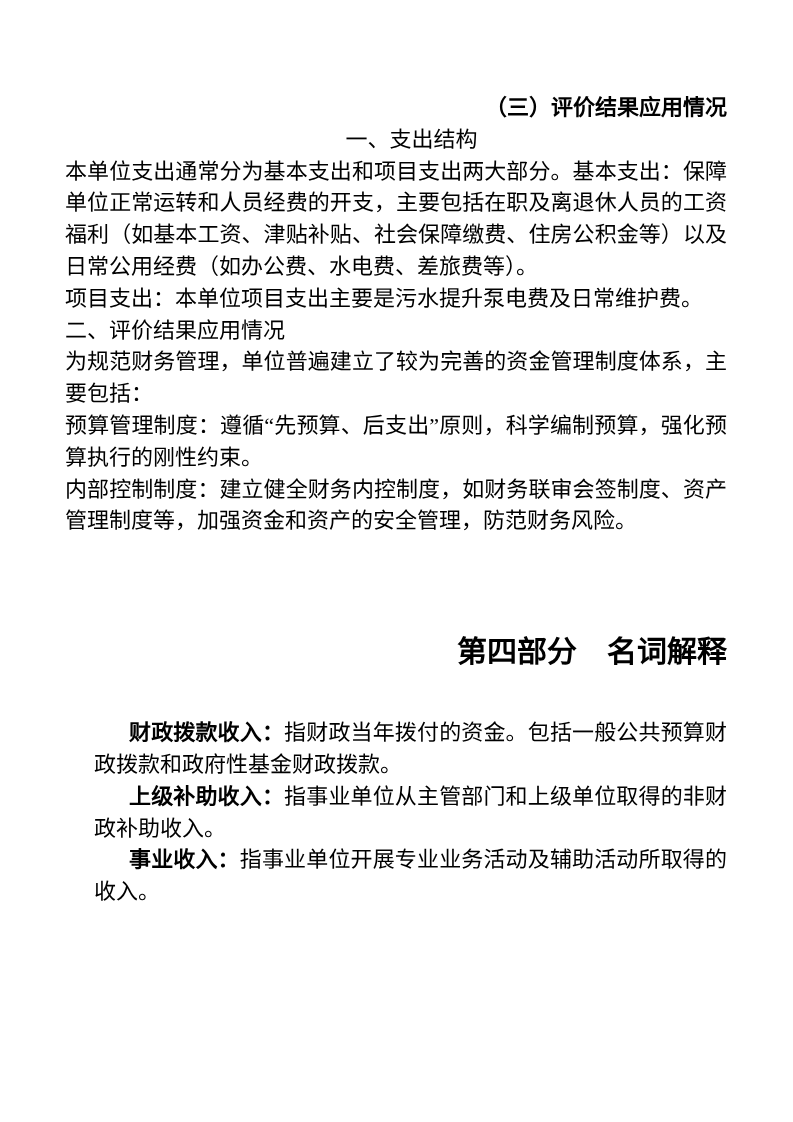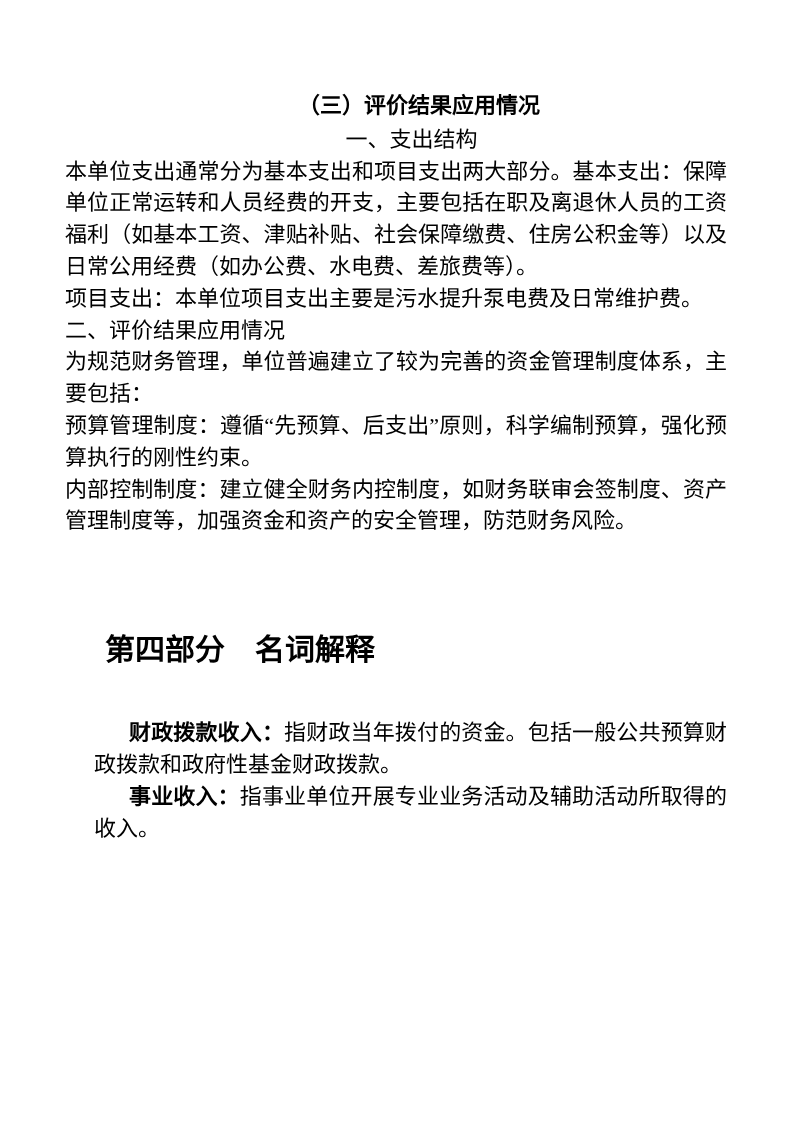--- a/index.html
+++ b/index.html
@@ -24,40 +24,40 @@
   }
   .para {
     margin: 0;
     font-size: 22px;
     line-height: 31.8px;
     text-align: justify;
     word-break: break-all;
     color: #000000;
   }
   .heading-bold {
-    font-family: Liberation Mono, monospace;
+    font-family: Liberation Sans, sans-serif;
     font-weight: bold;
     text-indent: 46px;
-    text-align: center;
+    text-align: right;
     word-break: normal;
   }
   .sub-heading-1 {
     text-indent: 31px;
     text-align: center;
     word-break: normal;
   }
   .part-title {
     margin: 94px 0 0 0;
     font-size: 30px;
     line-height: 42px;
     font-weight: bold;
-    text-align: left;
+    text-align: right;
     text-indent: 40px;
     color: #000000;
-    font-family: Liberation Mono, monospace;
+    font-family: Liberation Serif, serif;
   }
   .definitions {
     margin-top: 44px;
   }
   .definition-para {
     text-indent: 35px;
     margin-left: 29px;
   }
   .term {
     font-weight: bold;
@@ -86,19 +86,20 @@
 
     <p class="para">内部控制制度：建立健全财务内控制度，如财务联审会签制度、资产管理制度等，加强资金和资产的安全管理，防范财务风险。</p>
 
 
     <h1 class="part-title">第四部分　名词解释</h1>
 
     <div class="definitions">
 
       <p class="para definition-para"><span class="term">财政拨款收入：</span><span>指财政当年拨付的资金。包括一般公共预算财政拨款和政府性基金财政拨款。</span></p>
 
+      <p class="para definition-para"><span class="term">上级补助收入：</span><span>指事业单位从主管部门和上级单位取得的非财政补助收入。</span></p>
 
       <p class="para definition-para"><span class="term">事业收入：</span><span>指事业单位开展专业业务活动及辅助活动所取得的收入。</span></p>
 
     </div>
 
   </div>
 </div>
 
 </body></html>

